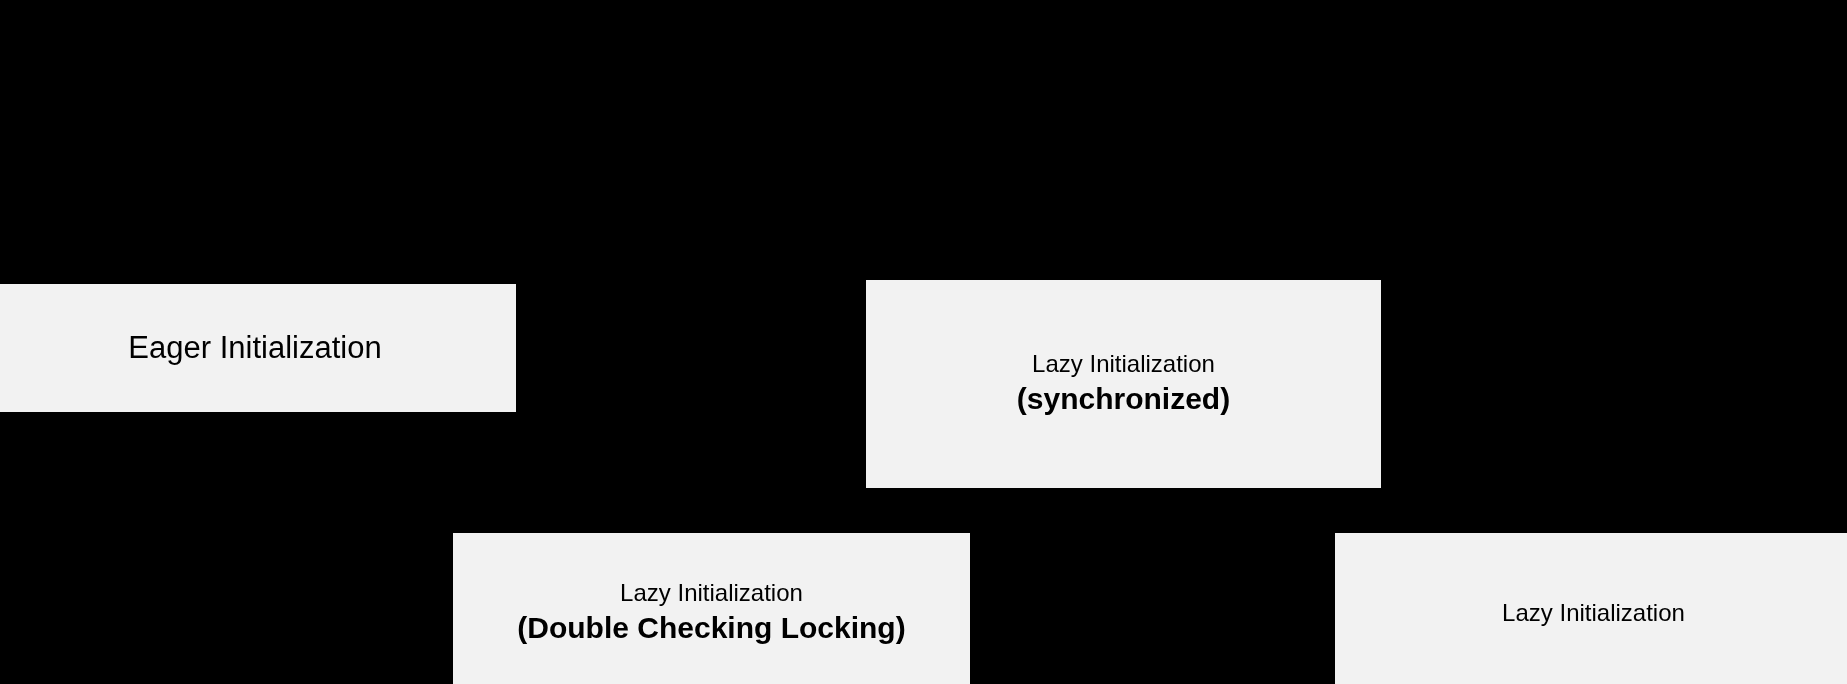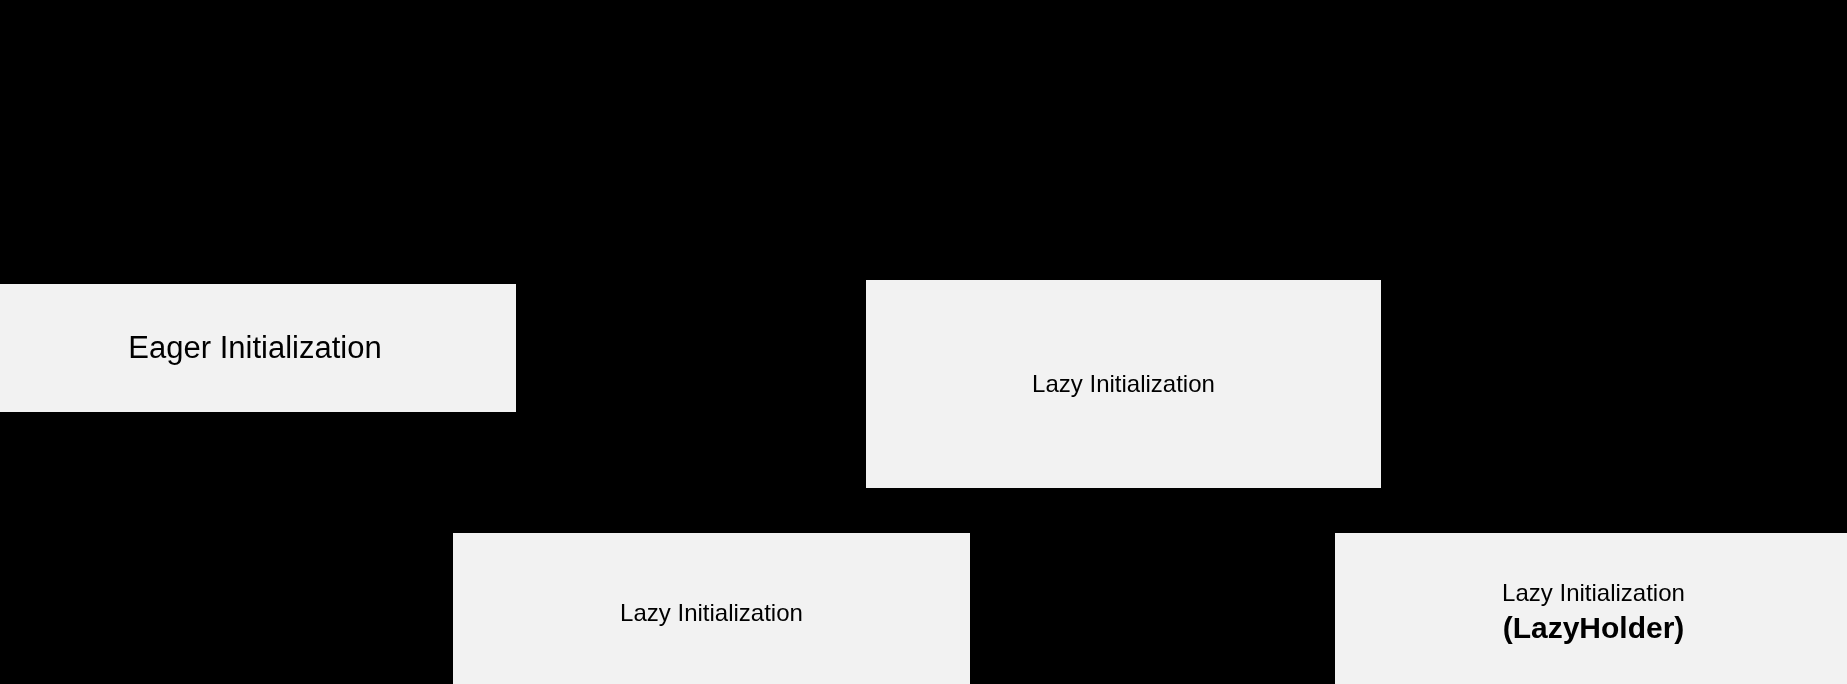--- a/index.html
+++ b/index.html
@@ -78,24 +78,25 @@
 <body>
 
 <div class="canvas">
 
   <div class="node single" id="node-eager">
     <span class="line1">Eager Initialization</span>
   </div>
 
   <div class="node" id="node-lazy-sync">
     <span class="line1">Lazy Initialization</span>
+    <span class="line2">(synchronized)</span>
   </div>
 
   <div class="node" id="node-dcl">
     <span class="line1">Lazy Initialization</span>
+    <span class="line2">(Double Checking Locking)</span>
   </div>
 
   <div class="node" id="node-lazyholder">
     <span class="line1">Lazy Initialization</span>
-    <span class="line2">(LazyHolder)</span>
   </div>
 
 </div>
 
 </body></html>

